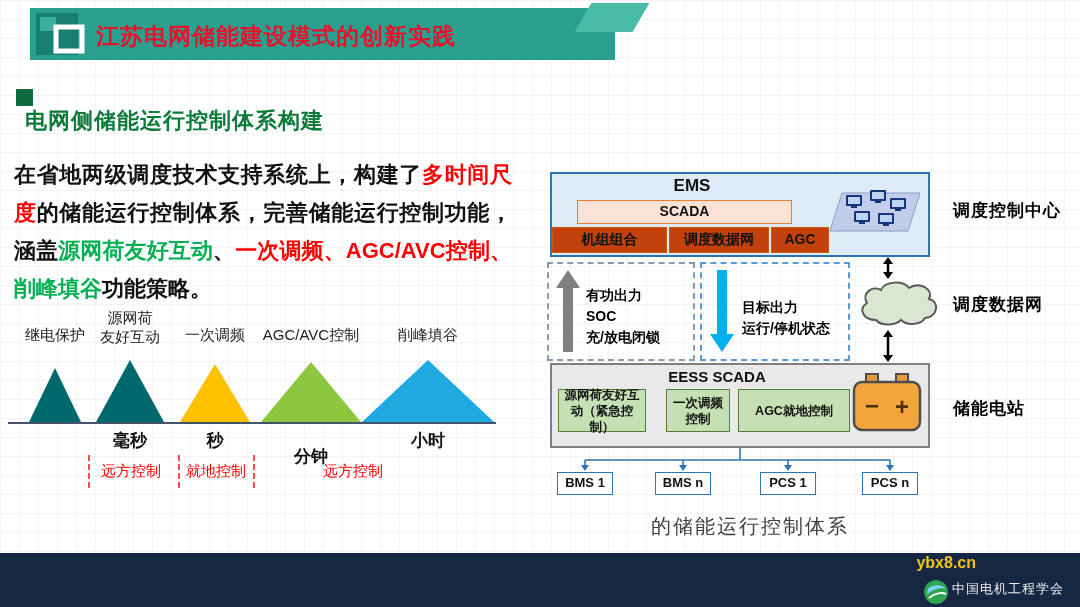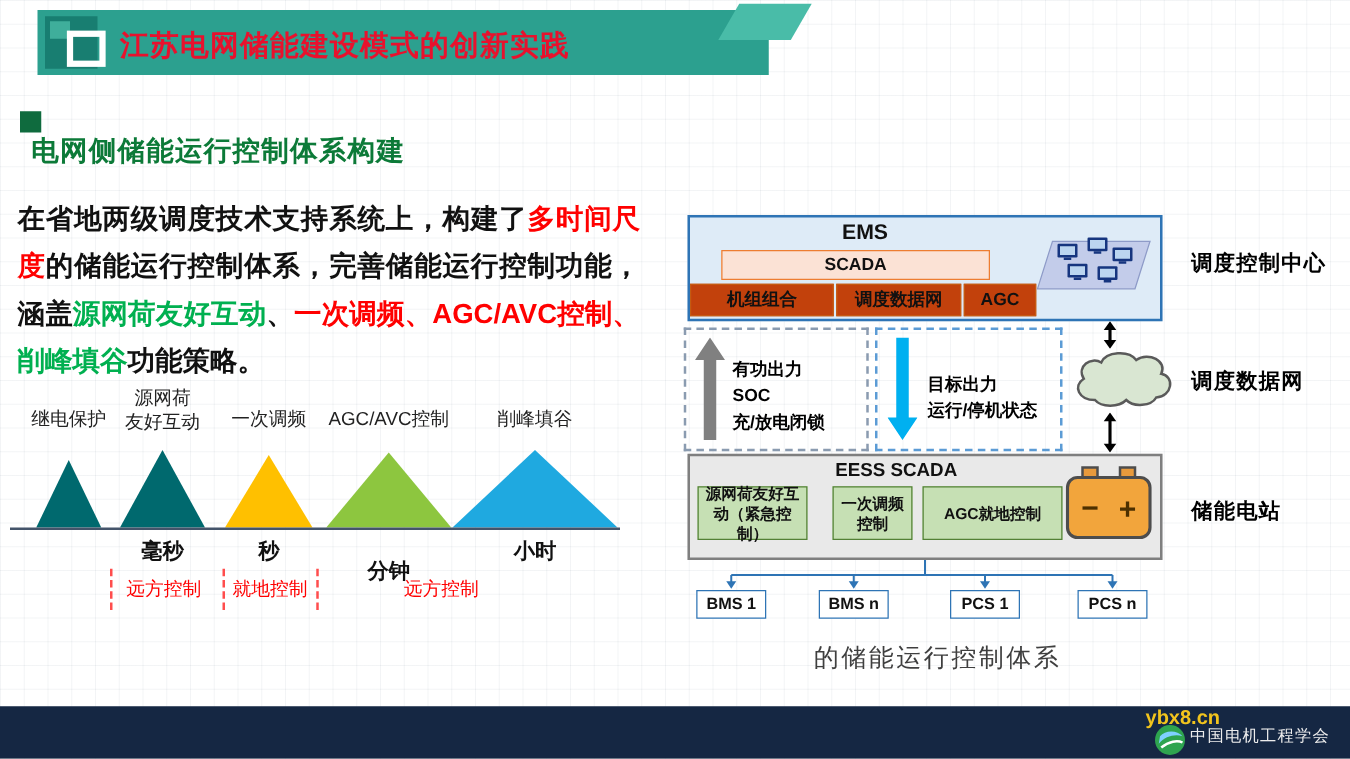--- a/index.html
+++ b/index.html
@@ -84,21 +84,21 @@
 
   .bus { position:absolute; left:0; top:281px; }
   .dev { position:absolute; top:305px; width:56px; height:23px; background:#fff; border:1.5px solid #2E74B5;
          text-align:center; font-weight:bold; font-size:13px; line-height:19px; color:#111; }
   .d0 { left:12px; } .d1 { left:110px; } .d2 { left:215px; } .d3 { left:317px; }
 
   .diagram-caption { position:absolute; left:55px; top:346px; width:300px; text-align:center;
                      font-size:20px; color:#3F3F3F; letter-spacing:2px; }
 
   
-  .footer { position:absolute; left:0; bottom:0; width:1080px; height:42px; background:#152743; }
+  .footer { position:absolute; left:0; bottom:0; width:1080px; height:54px; background:#152743; }
   .watermark { position:absolute; right:104px; top:1px; color:#F2C41D; font-weight:bold; font-size:16px; }
   .footer-logo { position:absolute; right:131px; bottom:2px; }
   .footer-org { position:absolute; right:16px; bottom:9px; color:#ECECEC; font-size:13px; letter-spacing:1px; }
 </style>
 </head>
 <body>
 
 <div class="slide">
 
   <div class="top-band"></div>

